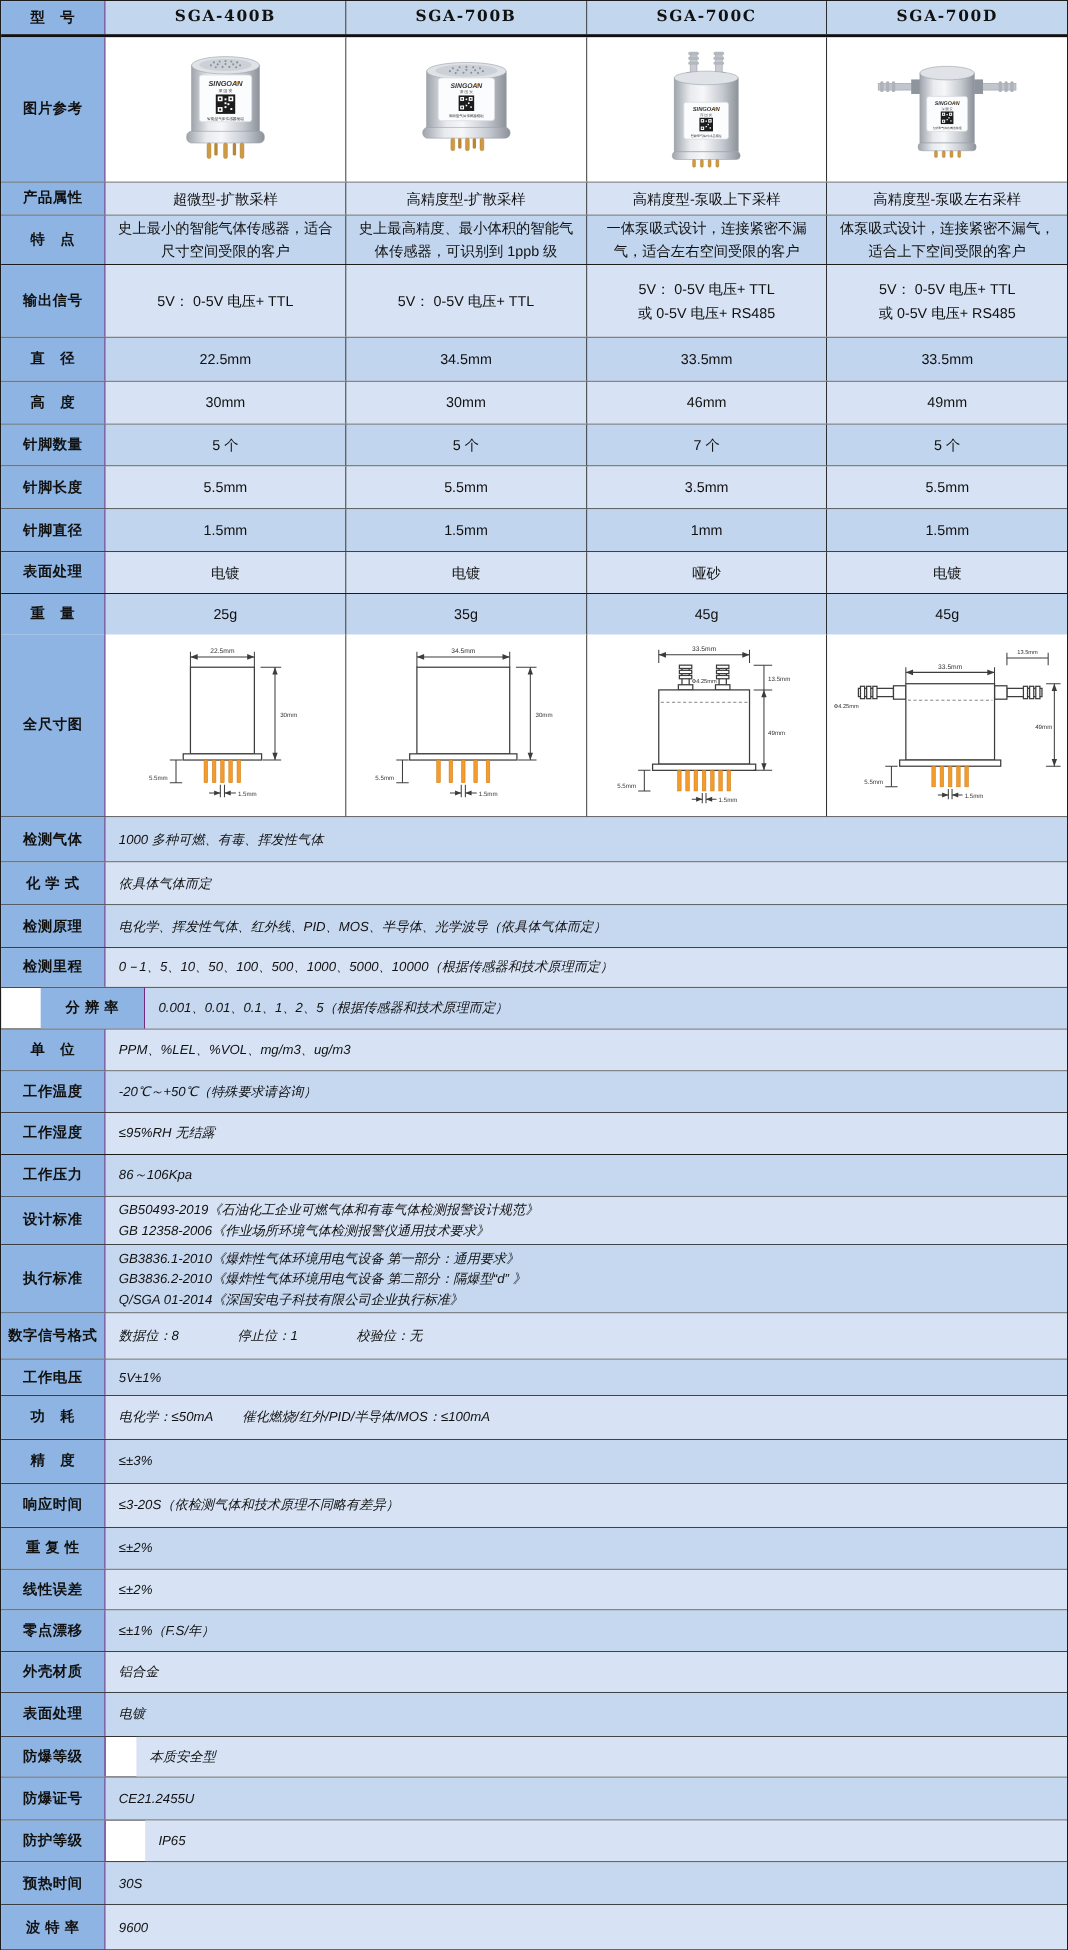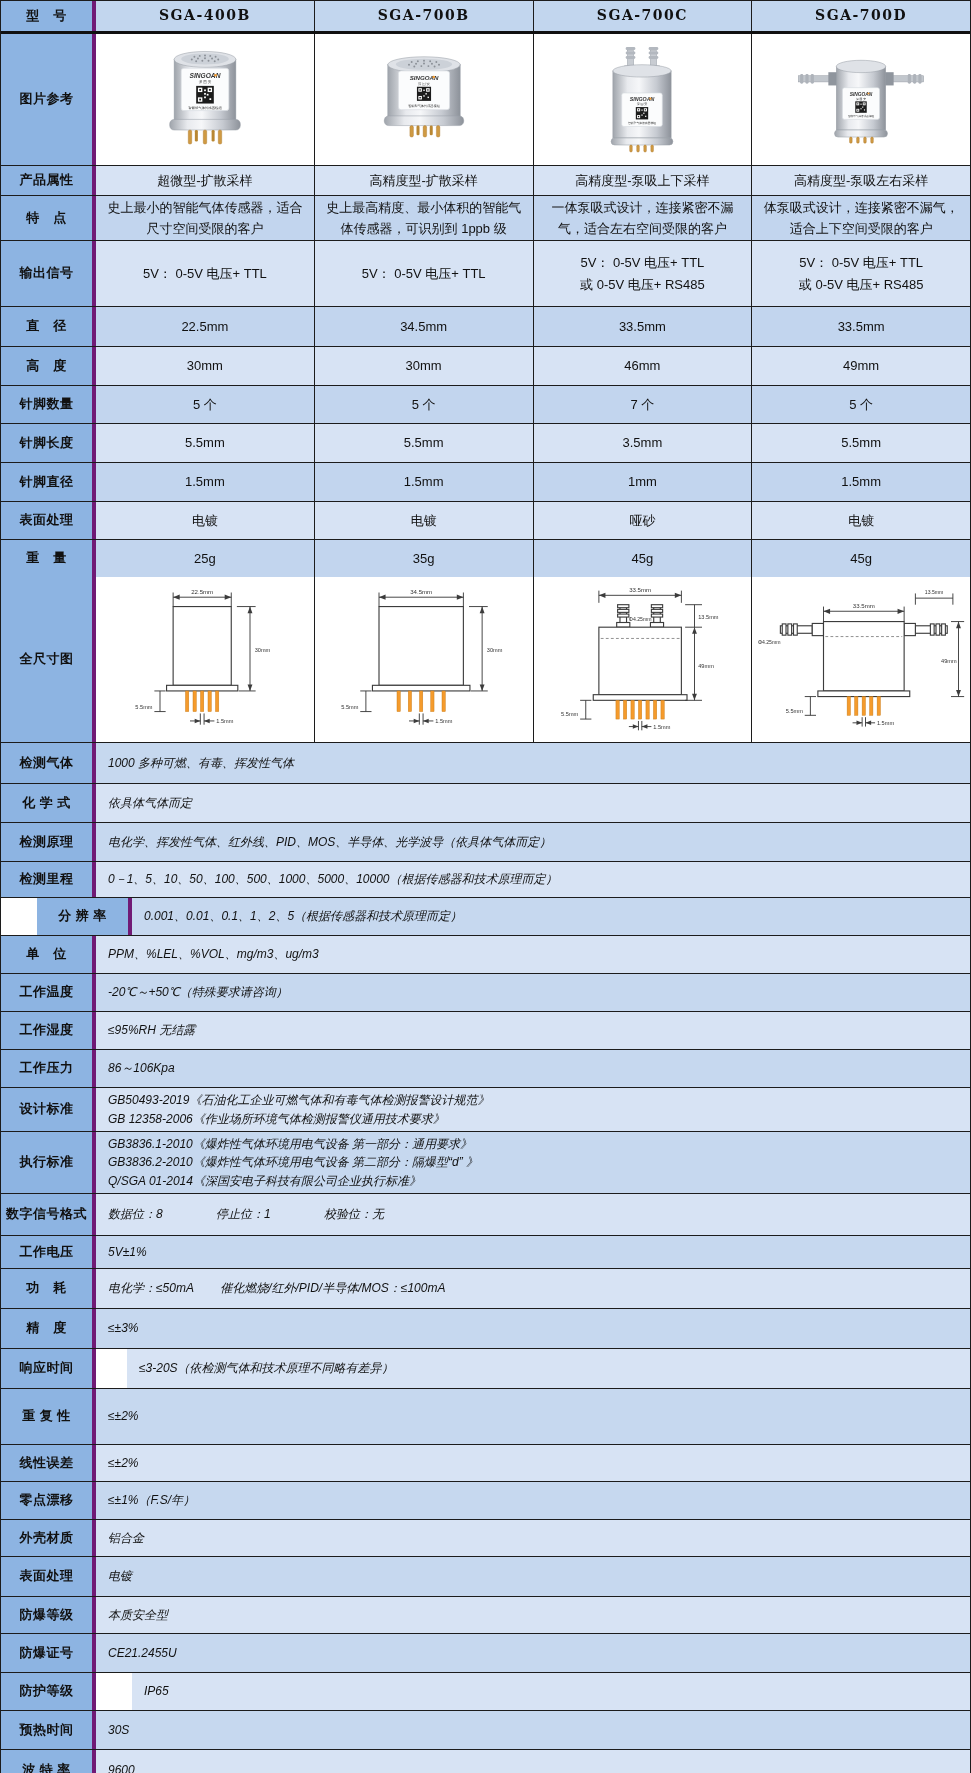--- a/index.html
+++ b/index.html
@@ -1,21 +1,21 @@
 <!DOCTYPE html>
 <html><head>
 <meta charset="utf-8">
 <style>
   html,body{margin:0;padding:0;background:#fff;}
   body{font-family:"Liberation Sans",sans-serif;color:#111;-webkit-font-smoothing:antialiased;}
   .spec-table{width:969px;border:1px solid #1c1c1c;margin:0 auto;}
   .row{display:flex;border-bottom:1px solid #1c1c1c;box-sizing:border-box;}
   .row:last-child{border-bottom:none;}
   .cell{box-sizing:border-box;}
-  .label-cell{flex:0 0 95px;width:95px;background:#8db4e2;border-right:4px solid #701a75;
+  .label-cell{flex:0 0 95px;width:95px;background:#8db4e2;border-right:1px solid #701a75;
     display:flex;align-items:center;justify-content:center;text-align:center;
     font-weight:bold;font-size:13px;letter-spacing:.5px;padding:2px 3px;line-height:1.25;}
   .value-cell{flex:1 1 0;display:flex;align-items:center;justify-content:center;text-align:center;
     font-size:13px;border-right:1px solid #1c1c1c;padding:2px 8px;white-space:pre-line;line-height:1.65;}
   .row .value-cell:last-child,.row .photo-cell:last-child,.row .diagram-cell:last-child{border-right:none;}
   .shade-a .value-cell{background:#d7e3f4;}
   .shade-b .value-cell{background:#c2d5ee;}
   .header-row{height:33px;border-bottom:3px solid #101010;}
   .header-row .value-cell{background:#c2d6ee;font-family:"DejaVu Serif",serif;font-weight:bold;
     font-size:14px;letter-spacing:1.5px;white-space:nowrap;}
@@ -598,45 +598,45 @@
     <div class="cell detail-value">5V±1%</div>
   </div>
       <div class="row detail-row shade-a" style="height: 40px;">
     <div class="cell label-cell">功　耗</div>
     <div class="cell detail-value">电化学：≤50mA        催化燃烧/红外/PID/半导体/MOS：≤100mA</div>
   </div>
       <div class="row detail-row shade-b" style="height: 40px;">
     <div class="cell label-cell">精　度</div>
     <div class="cell detail-value">≤±3%</div>
   </div>
-      <div class="row detail-row shade-a" style="height: 40px; gap: 31px;">
+      <div class="row detail-row shade-a" style="height: 40px;">
     <div class="cell label-cell">响应时间</div>
     <div class="cell detail-value">≤3-20S（依检测气体和技术原理不同略有差异）</div>
   </div>
-      <div class="row detail-row shade-b" style="height: 56px;">
+      <div class="row detail-row shade-b" style="height: 38px;">
     <div class="cell label-cell">重 复 性</div>
     <div class="cell detail-value">≤±2%</div>
   </div>
       <div class="row detail-row shade-a" style="height: 37px;">
     <div class="cell label-cell">线性误差</div>
     <div class="cell detail-value">≤±2%</div>
   </div>
       <div class="row detail-row shade-b" style="height: 38px;">
     <div class="cell label-cell">零点漂移</div>
     <div class="cell detail-value">≤±1%（F.S/年）</div>
   </div>
       <div class="row detail-row shade-a" style="height: 37px;">
     <div class="cell label-cell">外壳材质</div>
     <div class="cell detail-value">铝合金</div>
   </div>
       <div class="row detail-row shade-b" style="height: 40px;">
     <div class="cell label-cell">表面处理</div>
     <div class="cell detail-value">电镀</div>
   </div>
-      <div class="row detail-row shade-a" style="height: 37px;">
+      <div class="row detail-row shade-a" style="height: 37px; gap: 28px;">
     <div class="cell label-cell">防爆等级</div>
     <div class="cell detail-value">本质安全型</div>
   </div>
       <div class="row detail-row shade-b" style="height: 39px;">
     <div class="cell label-cell">防爆证号</div>
     <div class="cell detail-value">CE21.2455U</div>
   </div>
       <div class="row detail-row shade-a" style="height: 38px; gap: 36px;">
     <div class="cell label-cell">防护等级</div>
     <div class="cell detail-value">IP65</div>

